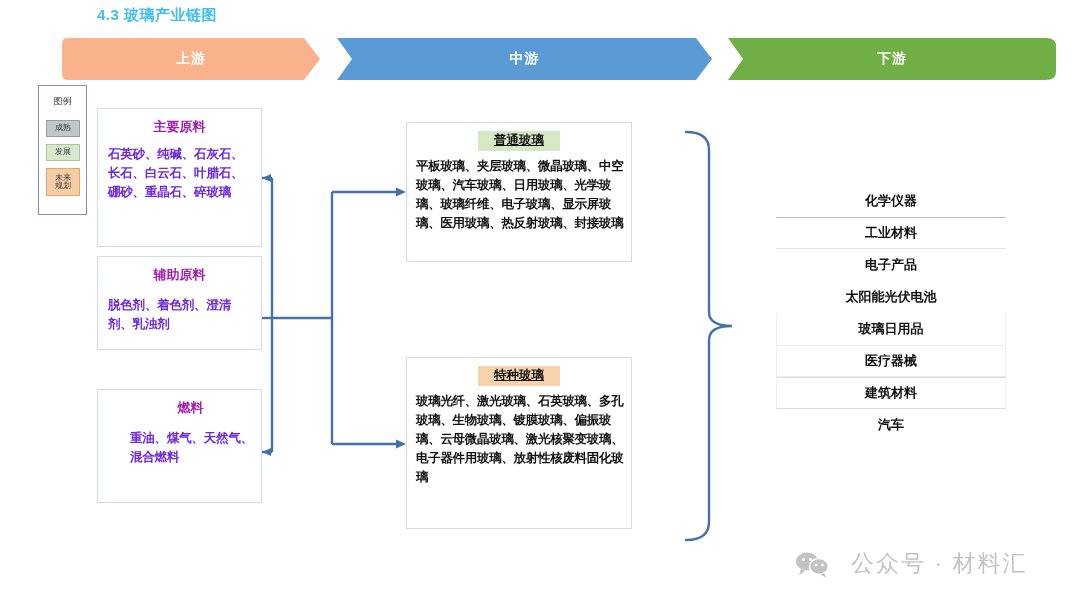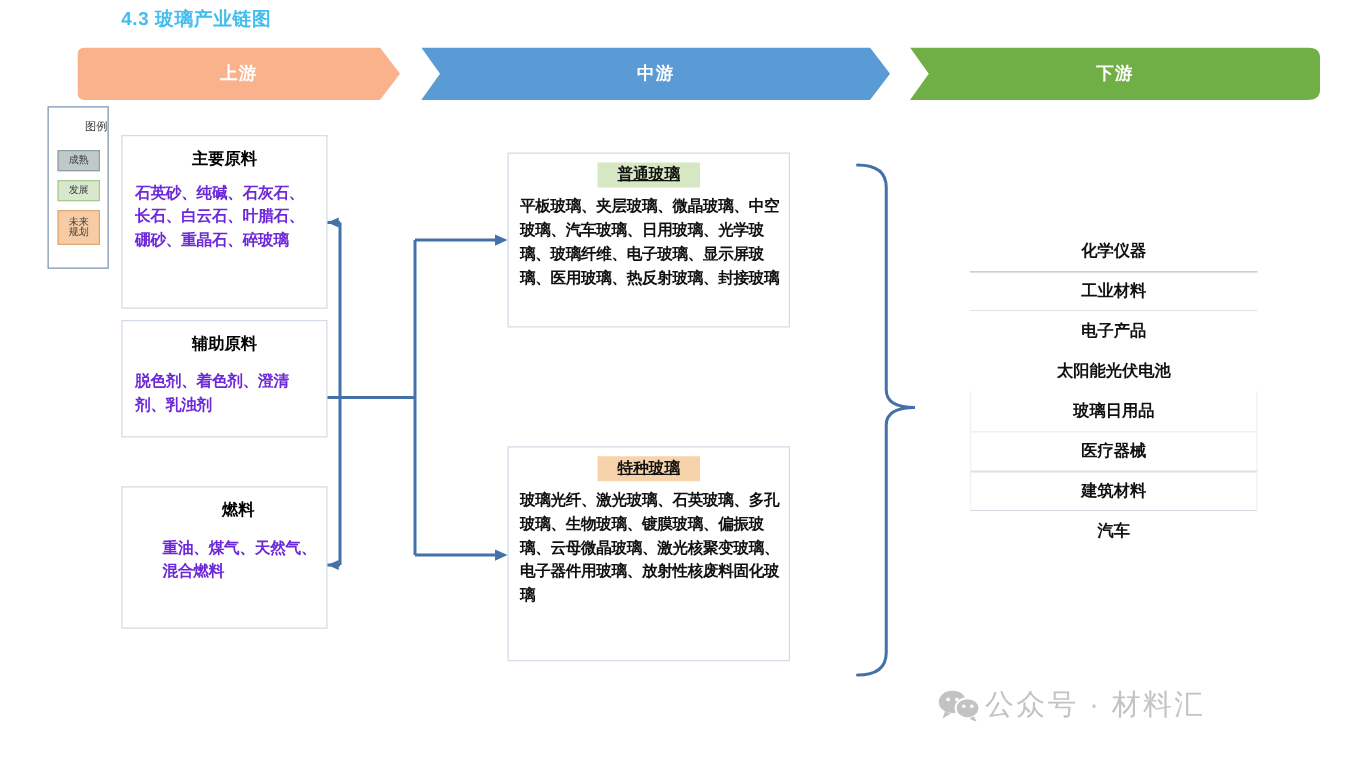--- a/index.html
+++ b/index.html
@@ -36,21 +36,21 @@
   #banner-downstream{left:728px;top:38px;width:328px;}
 
   
   #legend-box{
     position:absolute;left:38px;top:85px;width:49px;height:130px;
     border:1px solid #7F95B3;background:#ffffff;
     box-sizing:border-box;
   }
   #legend-title{
     position:absolute;left:0;right:0;top:9px;
-    text-align:right;font-size:9px;color:#3B3B3B;
+    text-align:center;font-size:9px;color:#3B3B3B;
   }
   .legend-chip{
     position:absolute;left:7px;width:34px;
     box-sizing:border-box;
     font-size:8px;line-height:1.08;
     text-align:center;color:#3B3B3B;
     display:flex;align-items:center;justify-content:center;
     padding:1px 0;
   }
   #legend-chip-0{top:34px;height:17px;background:#BFC9C9;border:1px solid #8FA0A0;}
@@ -61,21 +61,21 @@
   
   .up-box{
     position:absolute;left:97px;width:165px;
     border:1px solid #D3DCE8;background:#ffffff;
     box-sizing:border-box;
   }
   #up-box-0{top:108px;height:139px;}
   #up-box-1{top:256px;height:94px;}
   #up-box-2{top:389px;height:114px;padding-left:22px;}
   .up-head{
-    text-align:center;font-size:13px;font-weight:bold;color:#000000;
+    text-align:center;font-size:13px;font-weight:bold;color:#a21caf;
     margin-top:9px;
   }
   .up-body{
     font-size:12.5px;font-weight:bold;color:#6d28d9;
     line-height:1.5;margin:9px 8px 0 10px;
     letter-spacing:-0.2px;
   }
   #up-box-1 .up-body,#up-box-2 .up-body{margin-top:12px;}
 
   
@@ -115,22 +115,22 @@
   .down-item.b-mid{border-top:1px solid #D7DCE4;border-bottom:1px solid #D7DCE4;}
   .down-item.b-dark{border-top:1px solid #B9BFC8;border-bottom:1px solid #DFE3EA;}
   .down-item.b-none{border:none;}
   .down-item.b-side{border-left:1px solid #EFF1F5;border-right:1px solid #EFF1F5;}
 
   
   #connectors{position:absolute;left:0;top:0;width:1080px;height:608px;}
 
   
   #watermark{
-    position:absolute;left:750px;top:548px;
-    display:flex;align-items:center;gap:4px;
+    position:absolute;left:795px;top:548px;
+    display:flex;align-items:center;gap:22px;
     color:#C3C3C3;
   }
   #watermark .wtext{font-size:23px;letter-spacing:2px;}
 </style>
 </head>
 <body>
 
 <div class="page">
 
   <div id="page-title">4.3  玻璃产业链图</div>

